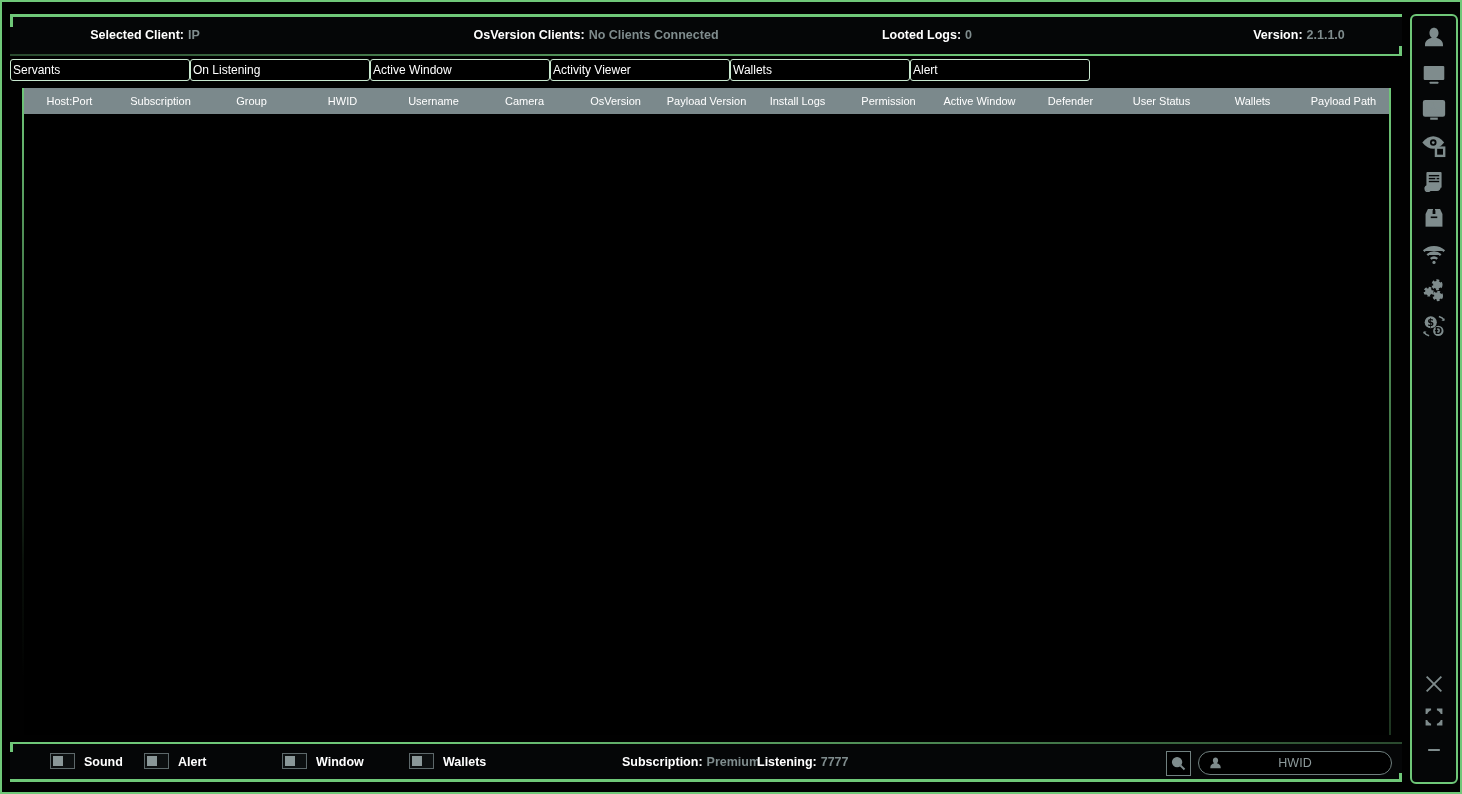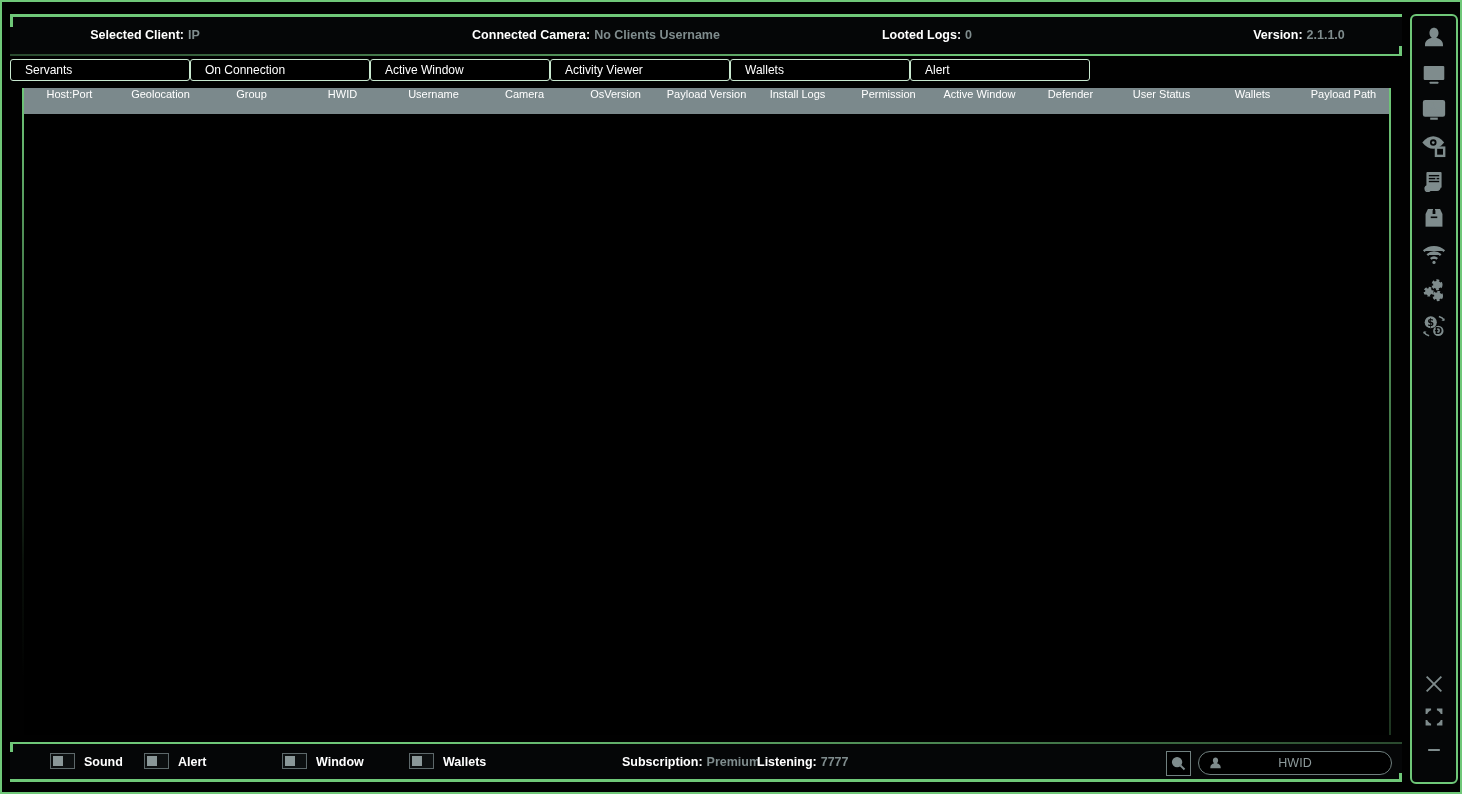--- a/index.html
+++ b/index.html
@@ -24,25 +24,25 @@
   .acc{position:absolute;background:var(--green);}
   .acc.tl{left:0;top:0;width:3px;height:13px;}
   .acc.br{right:0;bottom:0;width:3px;height:10px;}
   .stat{position:absolute;top:14px;transform:translateX(-50%);white-space:nowrap;
     font-size:12.5px;color:#fff;font-weight:bold;}
   .stat .val{color:var(--txt-gray);font-weight:bold;margin-left:4px;}
 
   
   .tabs{position:absolute;left:8px;top:57px;height:23px;display:flex;}
   .tab{width:180px;height:22px;border:1px solid var(--pale);border-radius:3px;background:#000;
-    color:#fff;font-size:12px;line-height:20px;padding-left:14px;margin-right:0px;}
+    color:#fff;font-size:12px;line-height:20px;padding-left:2px;margin-right:0px;}
 
   
   .grid-header{position:absolute;left:22px;top:86px;width:1365px;height:26px;background:var(--hdr);
-    display:flex;}
+    display:flex;align-items:center;}
   .col{flex:1 1 0;text-align:center;color:#fff;font-size:11px;white-space:nowrap;overflow:hidden;}
   .grid-body{position:absolute;left:22px;top:112px;width:1365px;height:621px;background:#000;}
   .tbl-border-left{position:absolute;left:20px;top:86px;width:2px;height:590px;
     background:linear-gradient(180deg,var(--green) 0%,rgba(111,199,120,.08) 80%,transparent);}
   .tbl-border-right{position:absolute;left:1387px;top:86px;width:2px;height:647px;
     background:linear-gradient(180deg,var(--green) 0%,rgba(111,199,120,.25));}
 
   
   .statusbar{position:absolute;left:8px;top:740px;width:1392px;height:40px;background:var(--panel);}
   .statusbar::before{content:"";position:absolute;left:0;top:0;right:0;height:2px;
@@ -79,39 +79,39 @@
 </style>
 </head>
 <body>
 
 <div class="app">
 
   <div class="topbar">
     <i class="acc tl"></i>
     <i class="acc br"></i>
     <span class="stat" style="left:135px"><span>Selected Client:</span><span class="val">IP</span></span>
-    <span class="stat" style="left:586px"><span>Connected Camera:</span><span class="val">No Clients Username</span></span>
+    <span class="stat" style="left:586px"><span>OsVersion Clients:</span><span class="val">No Clients Connected</span></span>
     <span class="stat" style="left:917px"><span>Looted Logs:</span><span class="val">0</span></span>
     <span class="stat" style="left:1289px"><span>Version:</span><span class="val">2.1.1.0</span></span>
   </div>
 
   <div class="tabs">
     <div class="tab">Servants</div>
-    <div class="tab">On Connection</div>
+    <div class="tab">On Listening</div>
     <div class="tab">Active Window</div>
     <div class="tab">Activity Viewer</div>
     <div class="tab">Wallets</div>
     <div class="tab">Alert</div>
   </div>
 
   <i class="tbl-border-left"></i>
   <i class="tbl-border-right"></i>
   <div class="grid-header">
     <span class="col">Host:Port</span>
-    <span class="col">Geolocation</span>
+    <span class="col">Subscription</span>
     <span class="col">Group</span>
     <span class="col">HWID</span>
     <span class="col">Username</span>
     <span class="col">Camera</span>
     <span class="col">OsVersion</span>
     <span class="col">Payload Version</span>
     <span class="col">Install Logs</span>
     <span class="col">Permission</span>
     <span class="col">Active Window</span>
     <span class="col">Defender</span>

